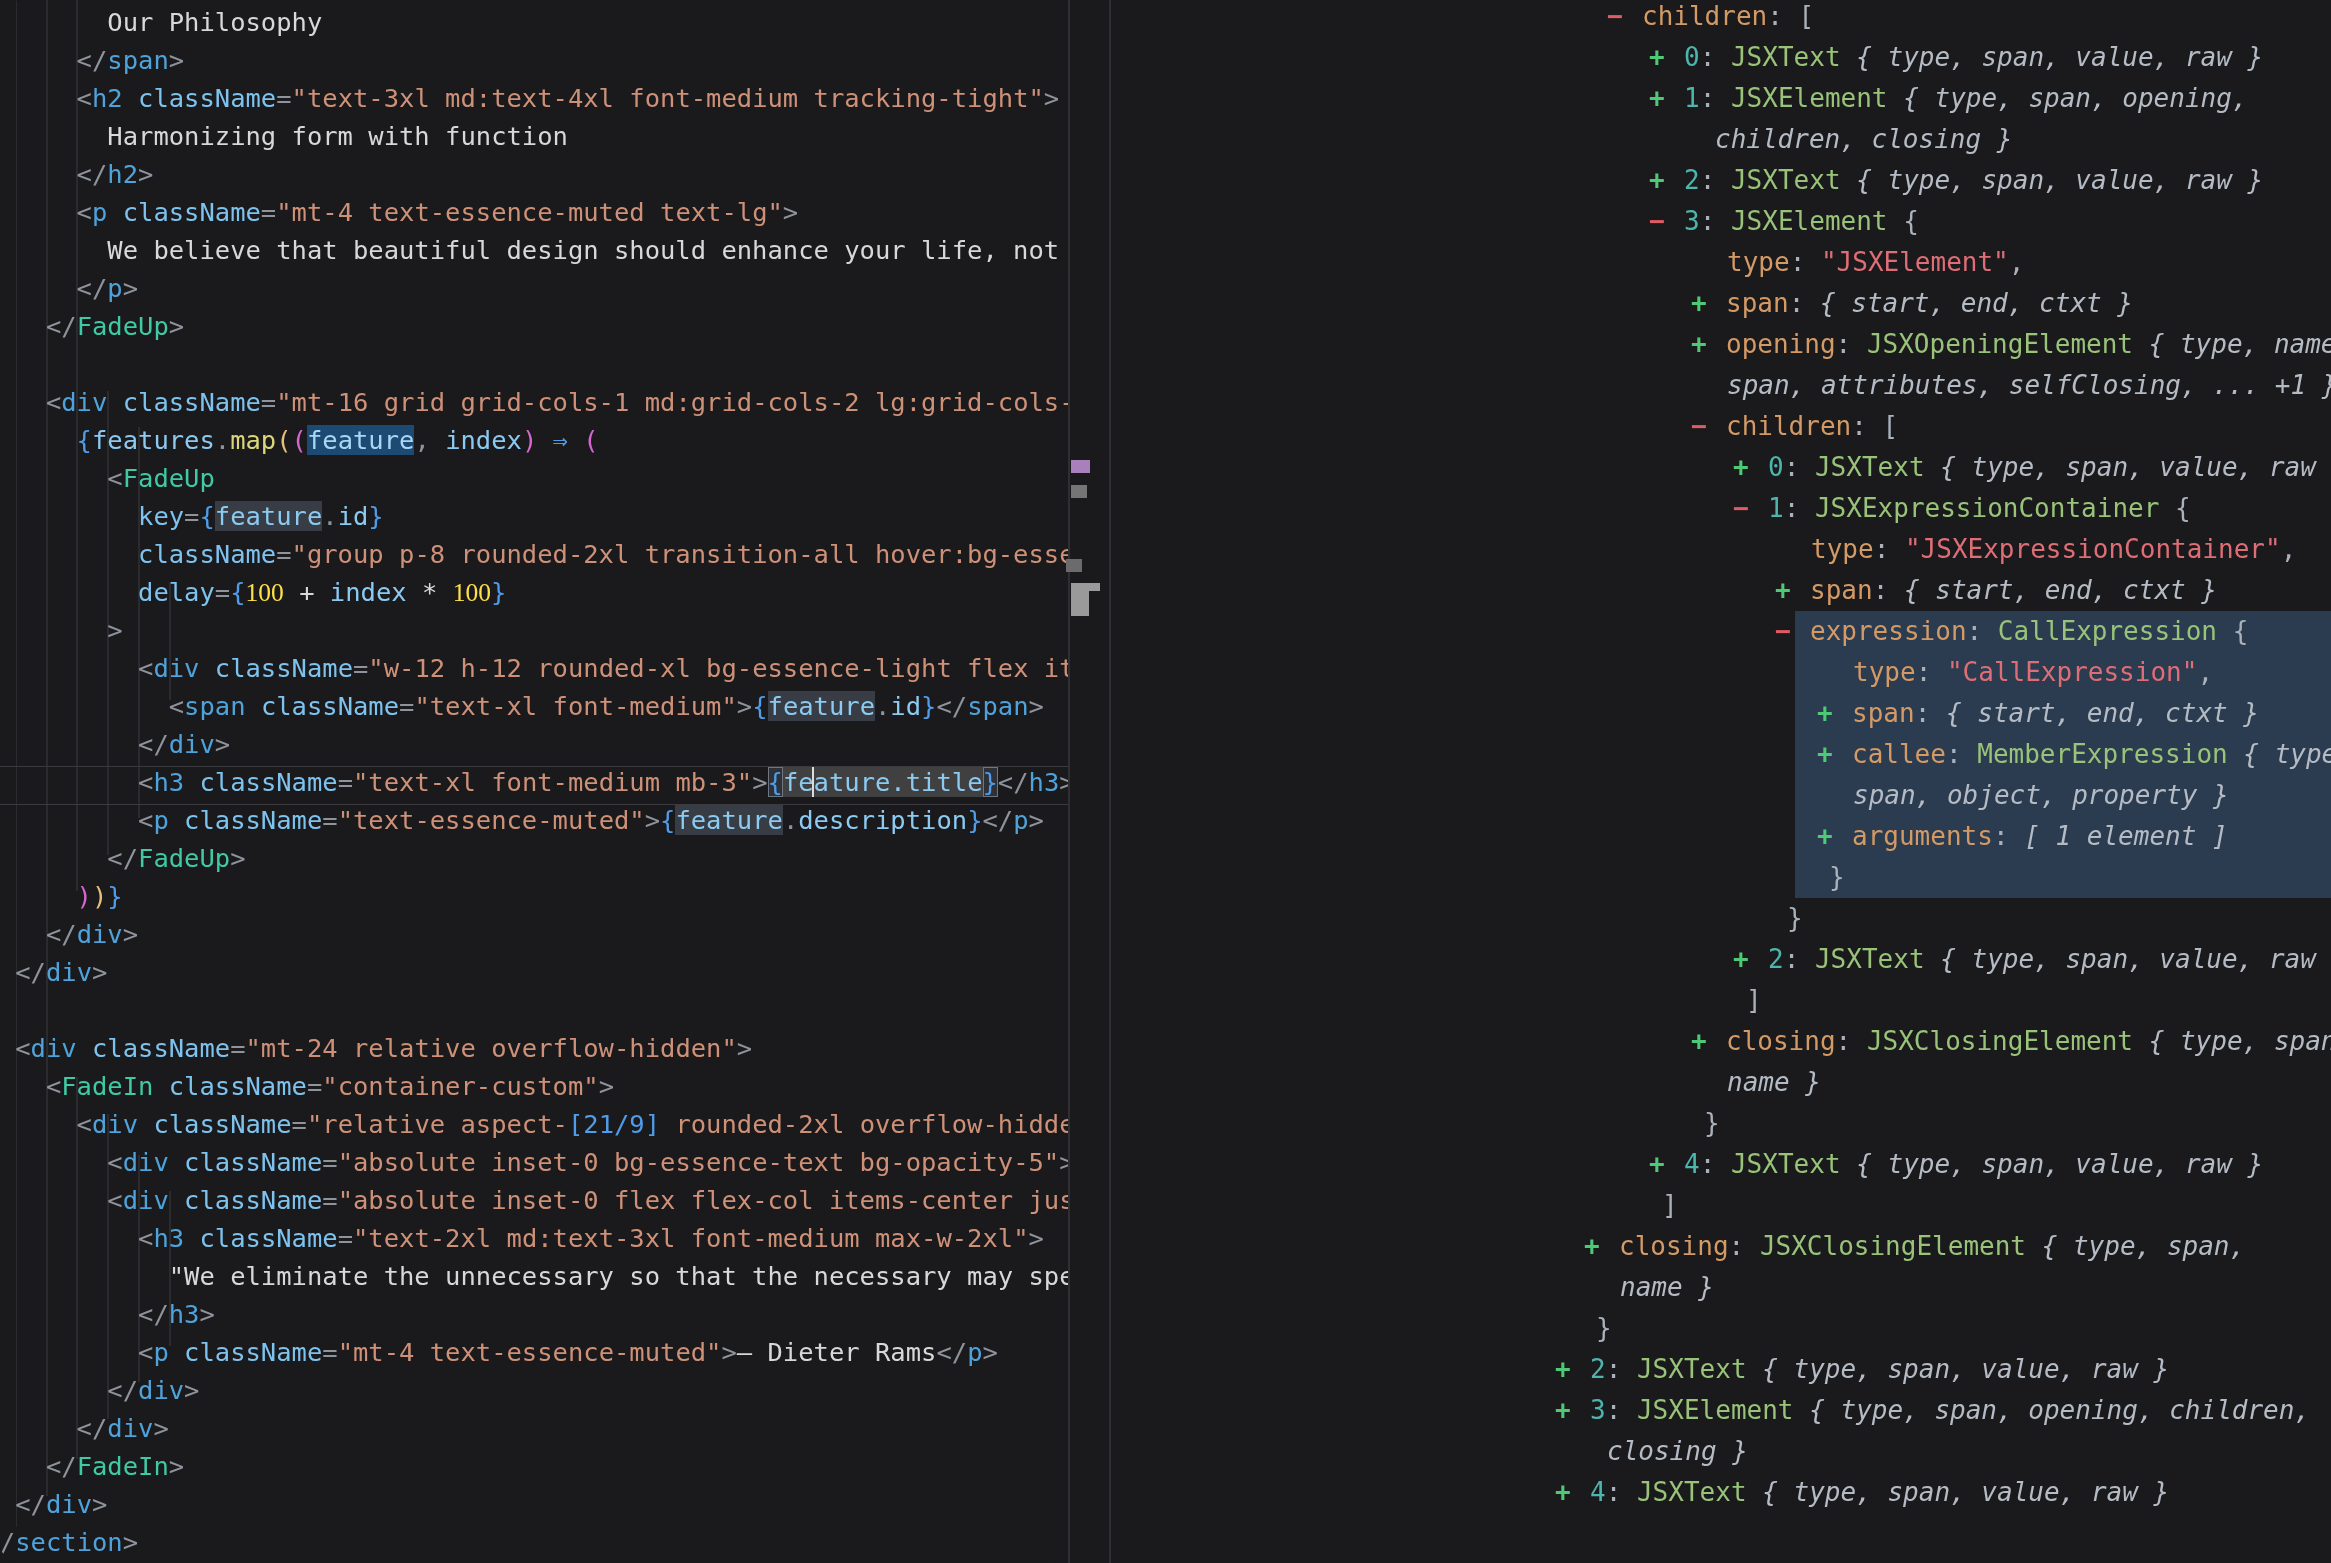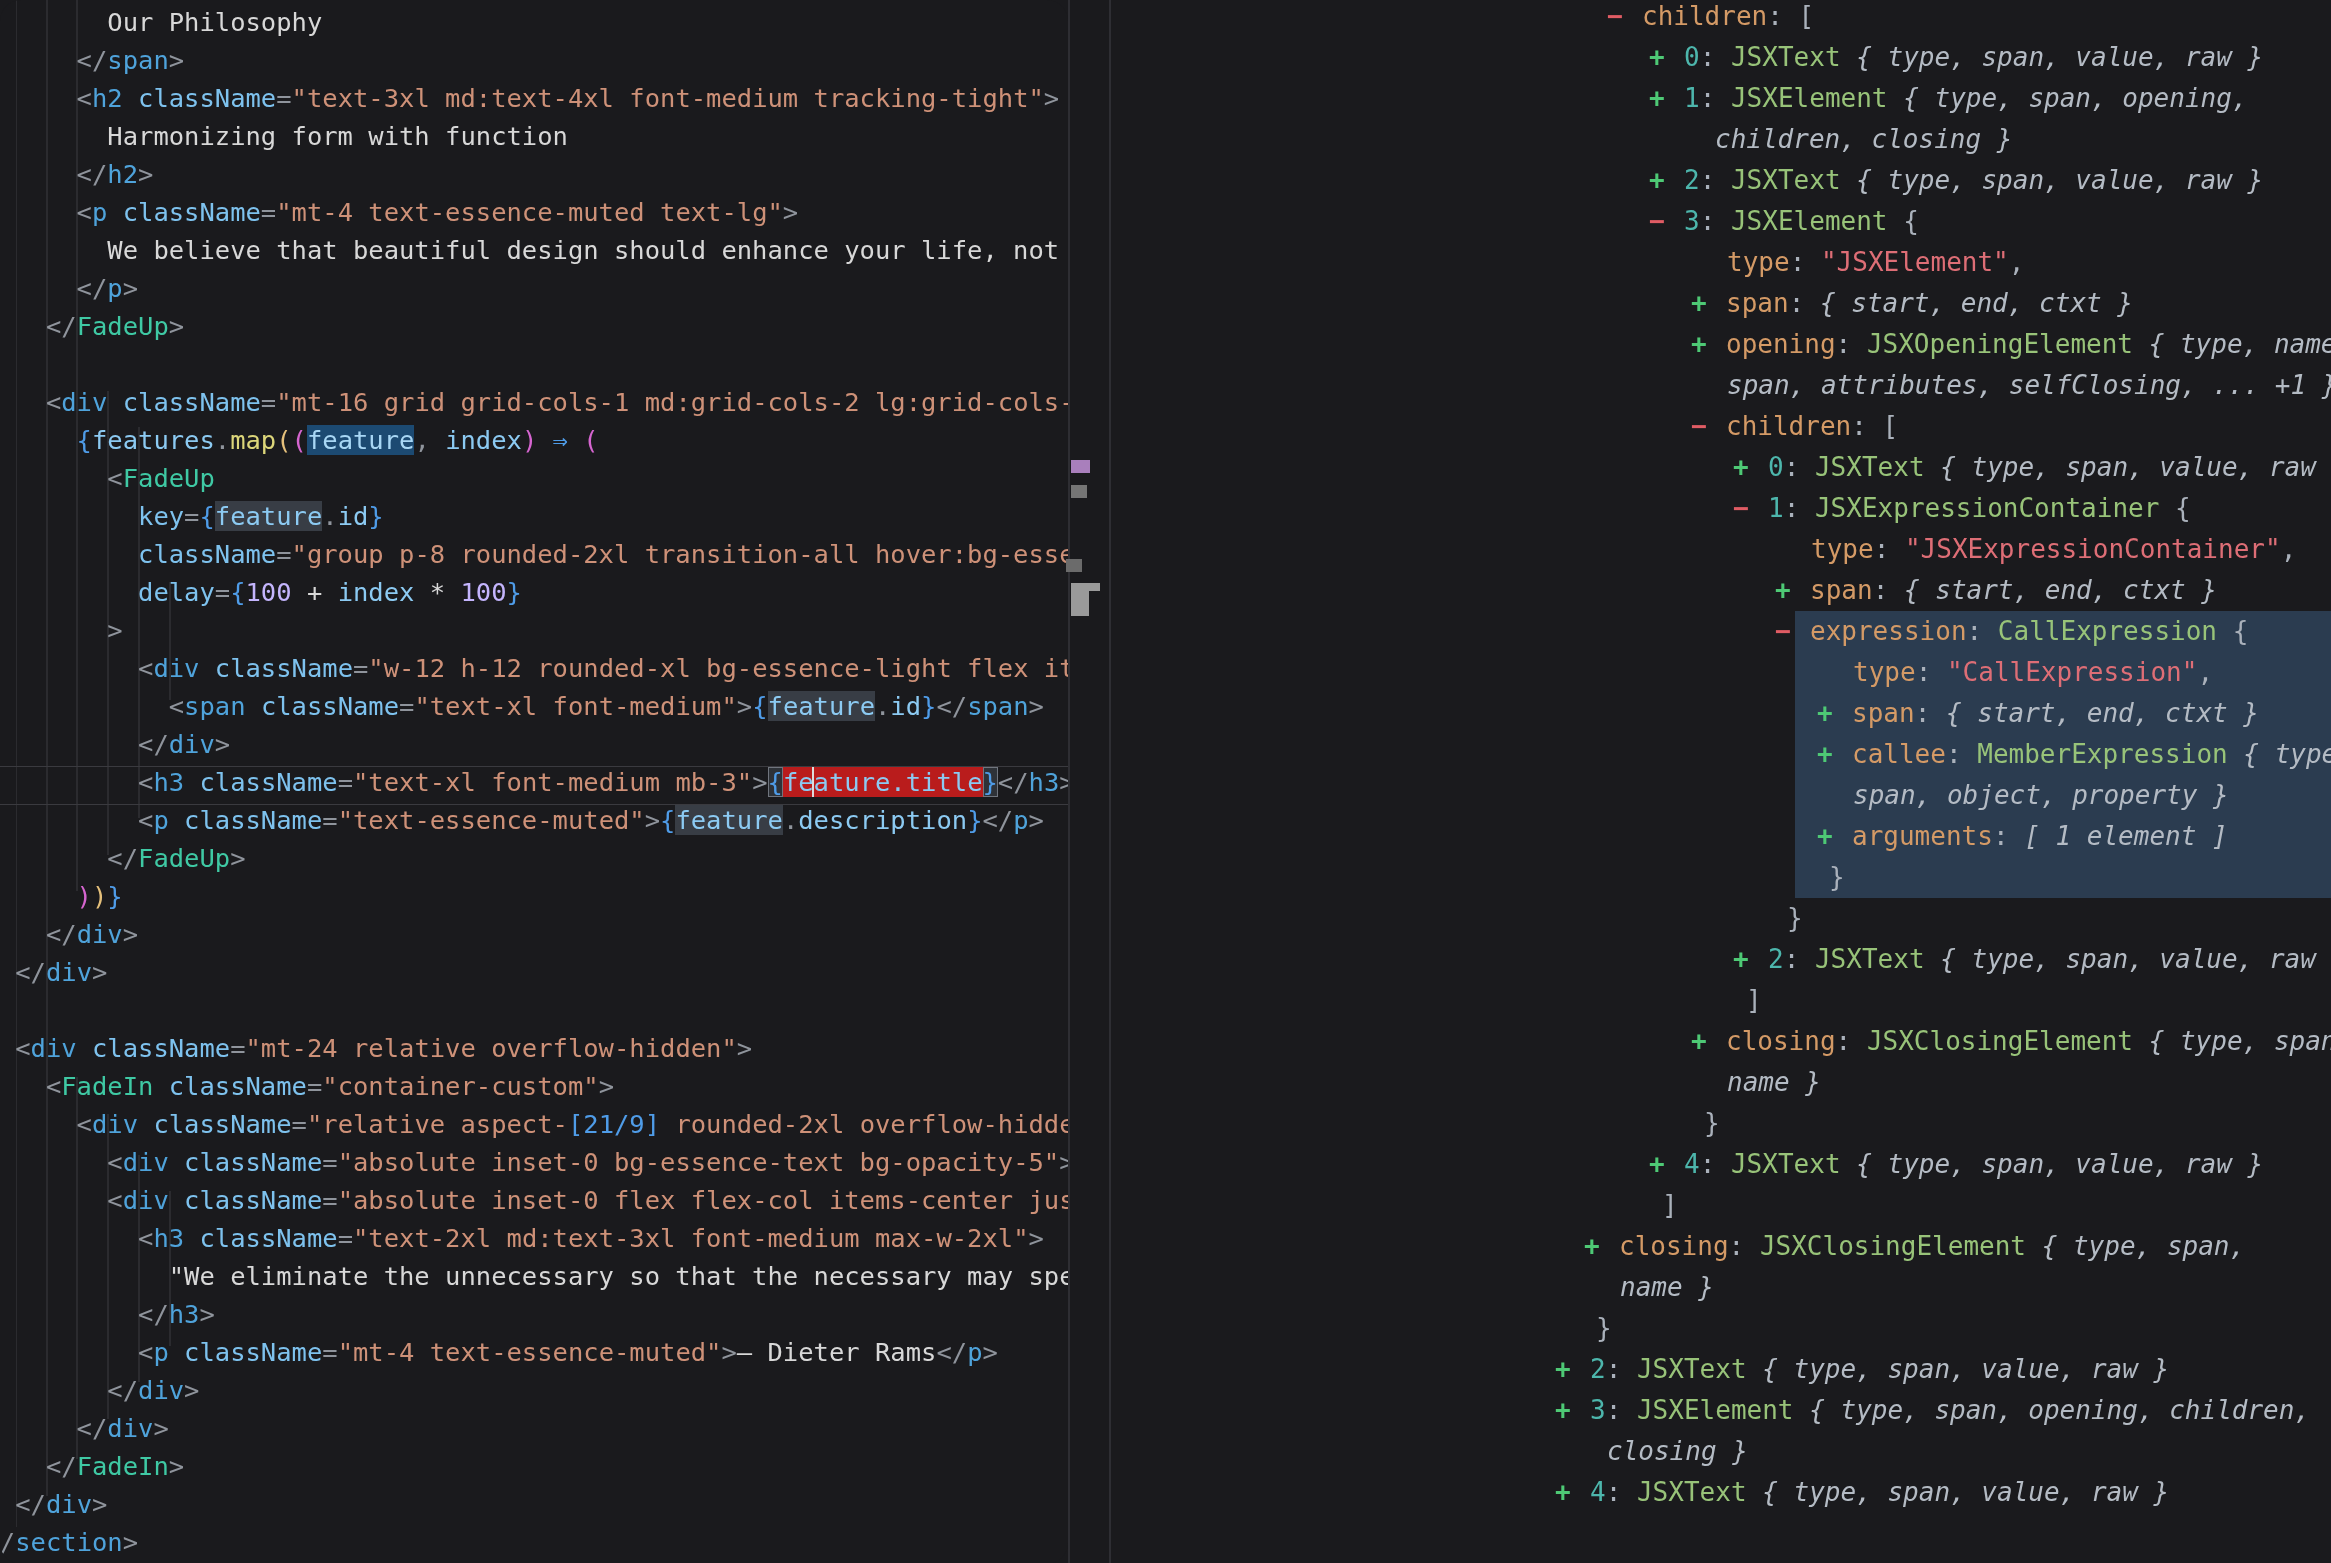--- a/index.html
+++ b/index.html
@@ -11,28 +11,28 @@
   .cl{height:38px;white-space:pre;}
   .tok-t   {color:#d8d8d8;}
   .tok-pun {color:#8f949c;}
   .tok-tag {color:#4fa3db;}
   .tok-attr{color:#7ec2ee;}
   .tok-str {color:#ce9178;}
   .tok-strb{color:#4f9ce8;}
   .tok-cmp {color:#3fc9a4;}
   .tok-id  {color:#8ccaf2;}
   .tok-fn  {color:#dcd67a;}
-  .tok-num {color:#c4b5fd;}
+  .tok-num {color:#fde047;font-family:Liberation Serif, serif;}
   .tok-op  {color:#d8d8d8;}
   .tok-by  {color:#e5c07b;}
   .tok-bm  {color:#d665d0;}
   .tok-b3  {color:#4f9ce8;}
   .tok-arr {color:#4f9ce8;}
   .tok-hl  {color:#8ccaf2;background:#383d45;}
-  .tok-hlt {color:#8ccaf2;background:#b91c1c;text-align:center;}
+  .tok-hlt {color:#8ccaf2;background:#404040;text-align:center;}
   .tok-sel {color:#a8d7f5;background:#1c4a72;}
   .tok-box {color:#4f9ce8;background:#2e3238;outline:1.8px solid #70757e;outline-offset:-1.8px;}
   .caret{display:inline-block;width:2.7px;height:31px;background:#dcdcdc;vertical-align:middle;margin:0 -0.9px 3.6px -1.8px;}
   .cur-line-border{position:absolute;left:0;width:1068px;height:0;border-top:1.8px solid #3a3a3f;z-index:3;}
   .indent-guide{position:absolute;width:1.8px;background:#2b2b2f;z-index:0;}
   
   .v-divider{position:absolute;top:0;width:1.8px;height:1564px;background:#2e2e33;z-index:4;}
   .scroll-mark{position:absolute;z-index:5;}
   
   #right-panel{position:absolute;left:1111px;top:0;width:1220px;height:1564px;overflow:hidden;background:#1a1a1d;}

